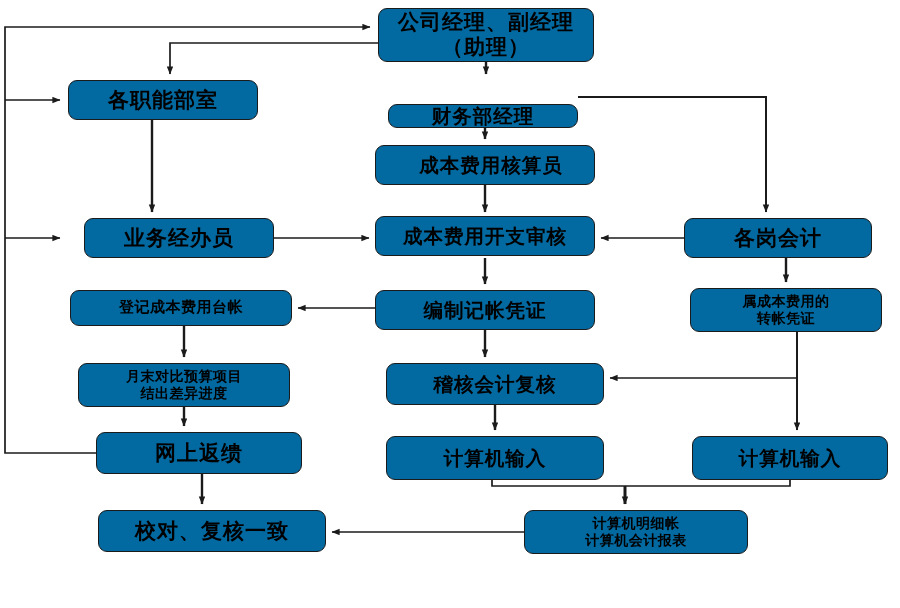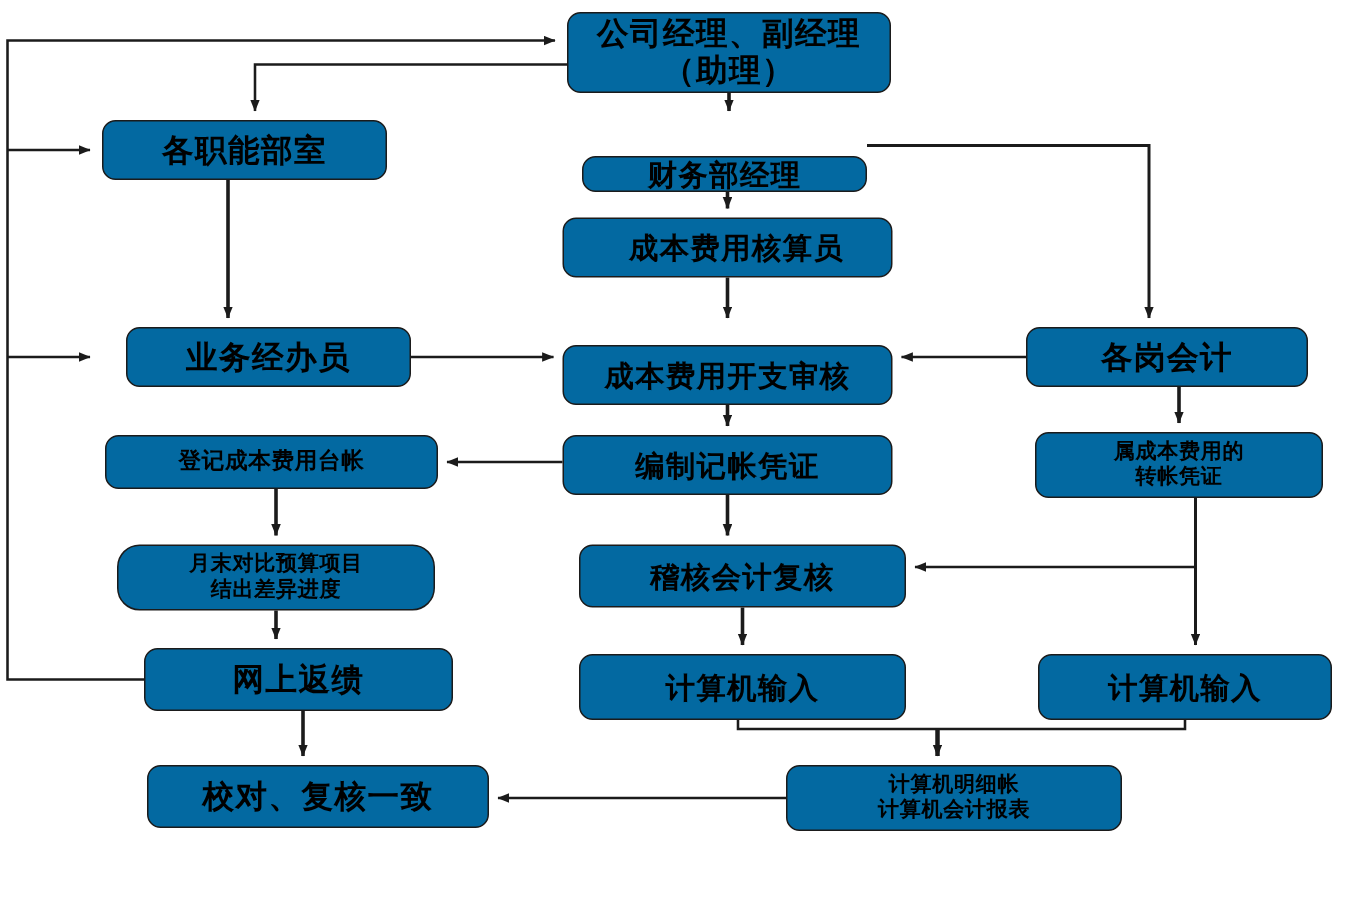--- a/index.html
+++ b/index.html
@@ -95,27 +95,27 @@
 
     </g>
   </svg>
 
   <div class="node t22" style="left:378px;top:8px;width:216px;height:54px;">公司经理、副经理
 （助理）</div>
   <div class="node t22" style="left:68px;top:80px;width:190px;height:40px;">各职能部室</div>
   <div class="node t20" style="left:388px;top:80px;width:190px;height:24px;margin-top:24px;">财务部经理</div>
   <div class="node t20" style="left:375px;top:145px;width:220px;height:40px;padding-left:16px;">成本费用核算员</div>
   <div class="node t22" style="left:68px;top:218px;width:190px;height:40px;margin-left:16px;">业务经办员</div>
-  <div class="node t20" style="left:375px;top:230px;width:220px;height:40px;">成本费用开支审核</div>
+  <div class="node t20" style="left:375px;top:216px;width:220px;height:40px;">成本费用开支审核</div>
   <div class="node t22" style="left:684px;top:218px;width:188px;height:40px;">各岗会计</div>
   <div class="node t15" style="left:70px;top:290px;width:222px;height:36px;">登记成本费用台帐</div>
   <div class="node t20" style="left:375px;top:290px;width:220px;height:40px;">编制记帐凭证</div>
   <div class="node t14" style="left:690px;top:288px;width:192px;height:44px;">属成本费用的
 转帐凭证</div>
-  <div class="node t14" style="left:78px;top:363px;width:212px;height:44px;border-radius:15px;">月末对比预算项目
+  <div class="node t14" style="left:78px;top:363px;width:212px;height:44px;">月末对比预算项目
 结出差异进度</div>
   <div class="node t20" style="left:386px;top:363px;width:218px;height:42px;">稽核会计复核</div>
   <div class="node t22" style="left:96px;top:432px;width:206px;height:42px;">网上返缋</div>
   <div class="node t20" style="left:386px;top:436px;width:218px;height:44px;">计算机输入</div>
   <div class="node t20" style="left:692px;top:436px;width:196px;height:44px;">计算机输入</div>
   <div class="node t22" style="left:98px;top:510px;width:228px;height:42px;">校对、复核一致</div>
   <div class="node t14" style="left:524px;top:510px;width:224px;height:44px;">计算机明细帐
 计算机会计报表</div>
 
 </div>

